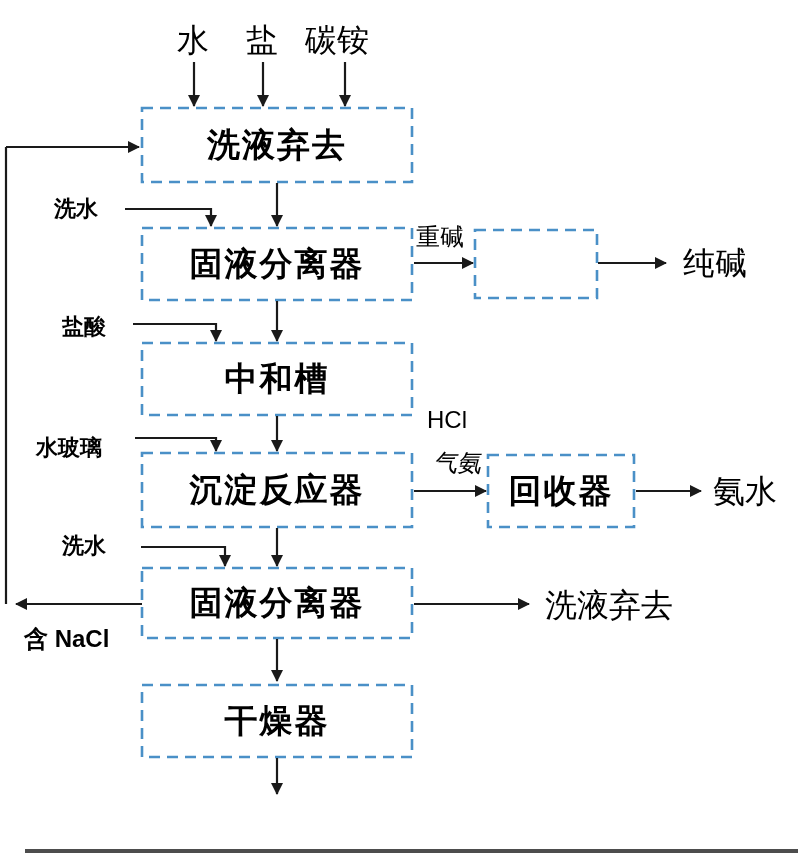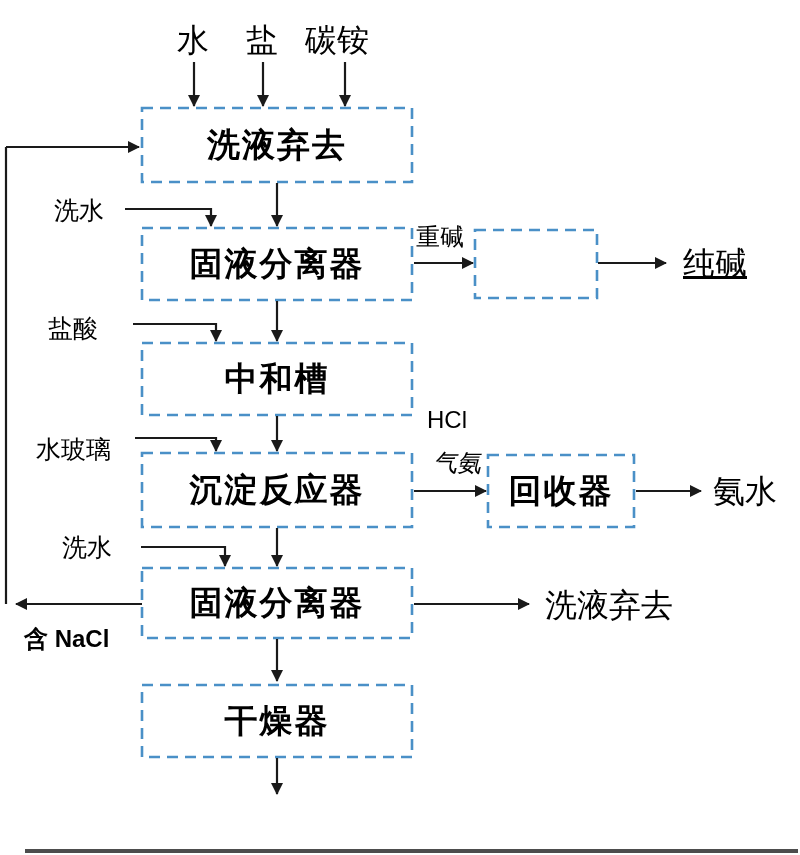--- a/index.html
+++ b/index.html
@@ -43,21 +43,21 @@
     color:var(--text);
     white-space:nowrap;
   }
   .lbl{
     position:absolute;
     white-space:nowrap;
     line-height:1.1;
     color:var(--text);
   }
   .lbl-big{font-size:32px;font-weight:400;}
-  .lbl-side{font-size:25px;font-weight:400;}
+  .lbl-side{font-size:22px;font-weight:700;}
   .lbl-stream{font-size:24px;font-weight:400;}
   .lbl-italic{font-style:italic;font-weight:400;}
   .lbl-bold{font-weight:700;}
   .bottom-artifact{
     position:absolute;
     left:25px;top:849px;
     width:773px;height:4px;
     background:#2e2e2e;
     opacity:.85;
   }
@@ -120,27 +120,27 @@
   <div class="box-label" style="left:142px;top:453px;width:270px;height:74px;">沉淀反应器</div>
   <div class="box-label" style="left:488px;top:455px;width:146px;height:72px;">回收器</div>
   <div class="box-label" style="left:142px;top:568px;width:270px;height:70px;">固液分离器</div>
   <div class="box-label" style="left:142px;top:685px;width:270px;height:72px;">干燥器</div>
 
   <div class="lbl lbl-big" style="left:177px;top:23px;">水</div>
   <div class="lbl lbl-big" style="left:246px;top:23px;">盐</div>
   <div class="lbl lbl-big" style="left:305px;top:23px;">碳铵</div>
 
   <div class="lbl lbl-side" style="left:54px;top:197px;">洗水</div>
-  <div class="lbl lbl-side" style="left:48px;top:315px;text-align:right;">盐酸</div>
+  <div class="lbl lbl-side" style="left:62px;top:315px;text-align:right;">盐酸</div>
   <div class="lbl lbl-side" style="left:36px;top:436px;">水玻璃</div>
   <div class="lbl lbl-side" style="left:62px;top:534px;">洗水</div>
 
   <div class="lbl lbl-stream" style="left:416px;top:224px;">重碱</div>
   <div class="lbl lbl-stream" style="left:427px;top:407px;">HCl</div>
   <div class="lbl lbl-stream lbl-italic" style="left:433px;top:450px;">气氨</div>
   <div class="lbl lbl-stream lbl-bold" style="left:24px;top:626px;">含 NaCl</div>
 
-  <div class="lbl lbl-big" style="left:683px;top:246px;text-decoration:underline;">纯碱</div>
+  <div class="lbl lbl-big" style="left:683px;top:246px;">纯碱</div>
   <div class="lbl lbl-big" style="left:713px;top:474px;">氨水</div>
   <div class="lbl lbl-big" style="left:545px;top:588px;">洗液弃去</div>
 
   <div class="bottom-artifact"></div>
 </div>
 
 </body></html>

